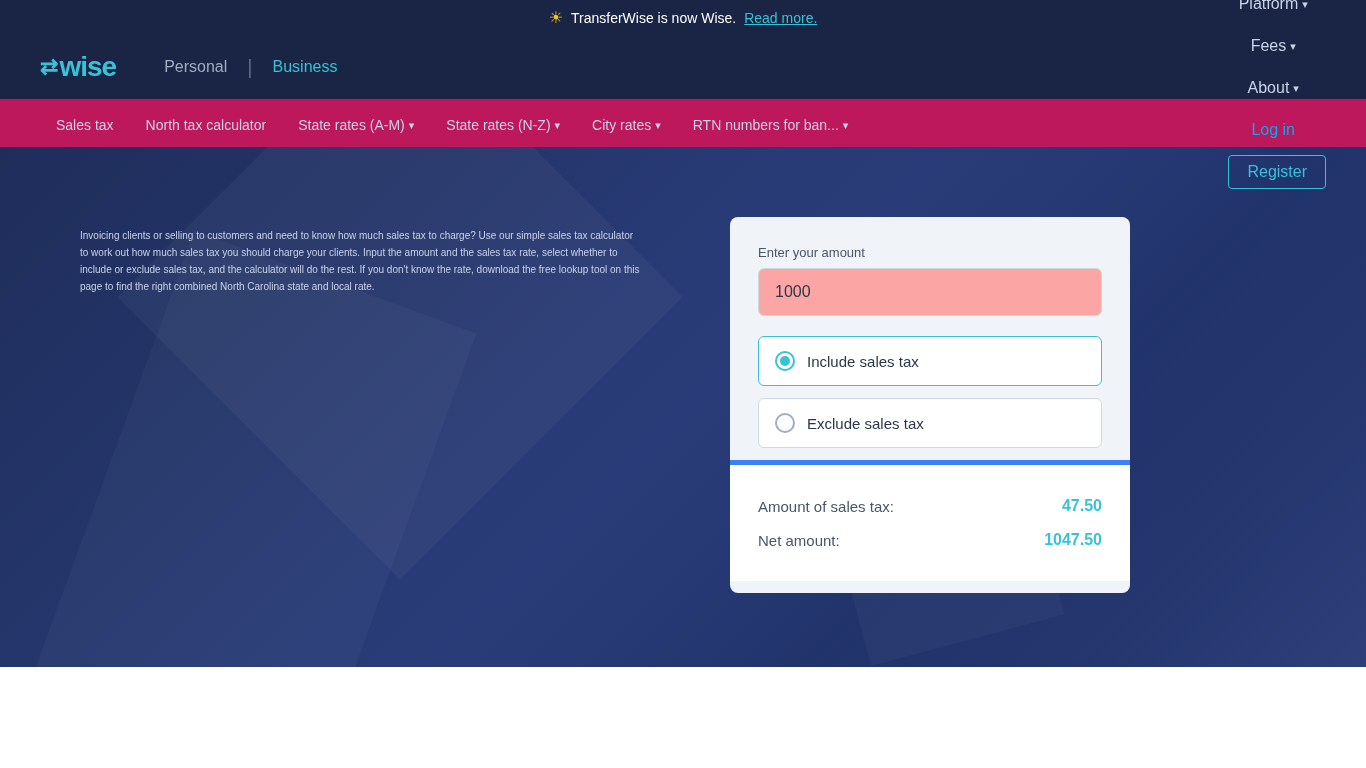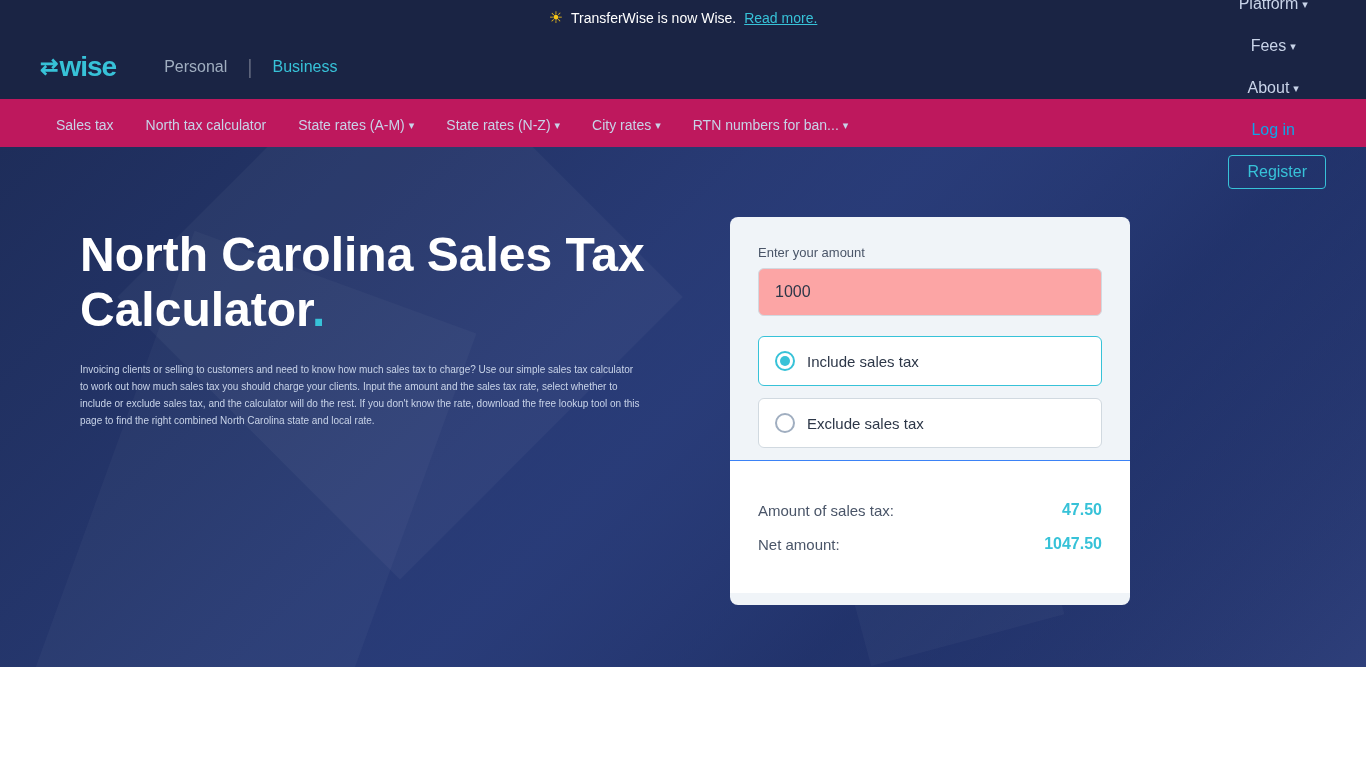--- a/index.html
+++ b/index.html
@@ -244,22 +244,22 @@
       border-radius: 50%;
       background: #37c2d8;
     }
     .radio-circle.empty { border-color: #a0aec0; }
     .radio-label { font-size: 15px; color: #2d3748; }
 
     
     .calc-results {
       background: #fff;
       margin: 12px -28px;
-      padding: 32px 28px;
-      border-top: 1px solid #3b82f6;
+      padding: 24px 28px;
+      border-top: 5px solid #3b82f6;
       margin-top: 8px;
     }
     .result-row {
       display: flex;
       justify-content: space-between;
       align-items: center;
       padding: 8px 0;
     }
     .result-label { font-size: 15px; color: #4a5568; }
     .result-value { font-size: 16px; font-weight: 700; color: #37c2d8; }
@@ -323,23 +323,20 @@
 </nav>
 
 <section class="hero">
   <div class="hero-shapes">
     <div class="shape1"></div>
     <div class="shape2"></div>
     <div class="shape3"></div>
   </div>
 
   <div class="hero-content">
-    <h1 class="hero-title">
-      North Carolina Sales Tax Calculator<span class="dot">.</span>
-    </h1>
     <p class="hero-description">Invoicing clients or selling to customers and need to know how much sales tax to charge? Use our simple sales tax calculator to work out how much sales tax you should charge your clients. Input the amount and the sales tax rate, select whether to include or exclude sales tax, and the calculator will do the rest. If you don't know the rate, download the free lookup tool on this page to find the right combined North Carolina state and local rate.</p>
   </div>
 
   <div class="calculator-card">
 
     <div class="calc-field">
       <label class="calc-label">Enter your amount</label>
       <div class="calc-input-wrap">
         <input type="text" class="calc-input" value="1000" style="">
       </div>

